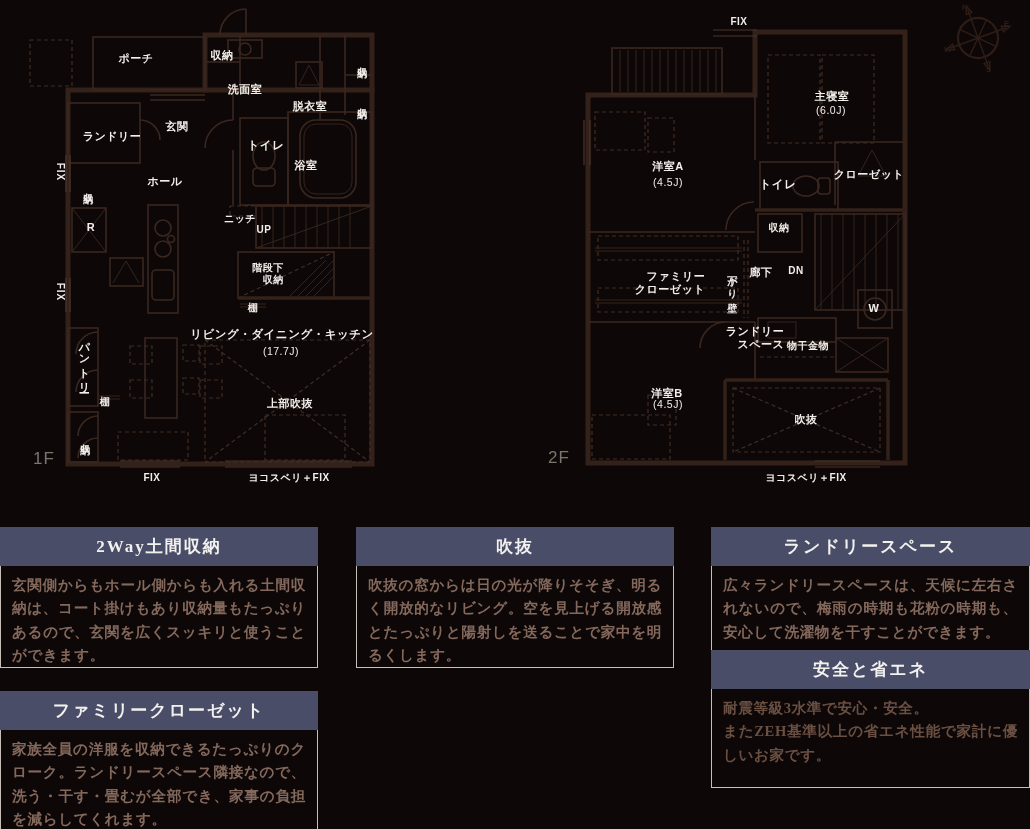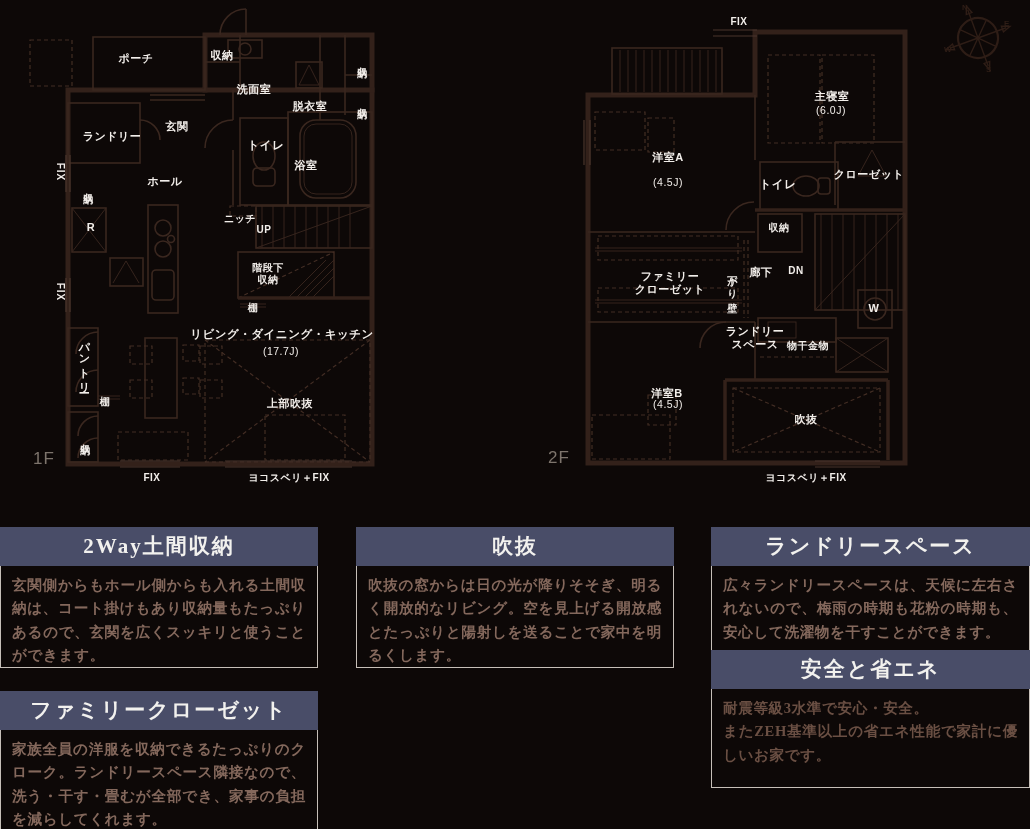--- a/index.html
+++ b/index.html
@@ -16,36 +16,36 @@
   .h{stroke:#3a271f;stroke-width:0.9;fill:none;}
   .d{stroke:#422d24;stroke-width:1.2;fill:none;stroke-dasharray:4 3;}
   .v{stroke:#4a352c;stroke-width:1.2;fill:none;}
   .cmp{stroke:#2e1d16;fill:none;stroke-width:2.2;}
   .cmp-thin{stroke:#2e1d16;fill:none;stroke-width:1.4;}
   .cmp-txt{fill:#2e1d16;font-size:8px;font-weight:bold;font-family:"Liberation Sans",sans-serif;}
   
   .lbl{
     position:absolute;transform:translate(-50%,-50%);
     color:#f2eeea;font-size:11px;font-weight:bold;letter-spacing:0.5px;
-    white-space:nowrap;line-height:1.15;text-align:center;
+    white-space:nowrap;line-height:1.15;text-align:right;
   }
   .lbl.two{white-space:pre-line;}
   .lbl.vert{writing-mode:vertical-rl;text-orientation:mixed;letter-spacing:1px;}
   .lbl.small{font-size:10px;}
   .lbl.size{font-size:10.5px;font-weight:normal;}
   .lbl.big{font-size:11.5px;}
   .floor-tag{
     position:absolute;transform:translate(-50%,-50%);
     color:#7d746c;font-size:17px;letter-spacing:1px;font-weight:normal;
   }
   
   .card{position:absolute;display:flex;flex-direction:column;}
   .card-title{
     height:39px;line-height:39px;background:#494d68;color:#f2f1ee;
-    text-align:center;font-family:"Liberation Serif",serif;font-size:21px;
+    text-align:center;font-family:"Liberation Serif",serif;font-size:17px;
     letter-spacing:2px;font-weight:600;flex:0 0 auto;
   }
   .card-body{
     flex:1 1 auto;border:1px solid #c6bfb8;border-top:none;
     padding:8px 11px 0 11px;
     font-family:"Liberation Serif",serif;font-weight:bold;
     font-size:14.6px;line-height:1.6;letter-spacing:0.6px;
     color:#84685c;white-space:pre-line;text-align:justify;
   }
   .card.dim .card-body{color:#6a4f43;}
@@ -191,21 +191,21 @@
     </g>
     <text class="cmp-txt" x="962" y="10">N</text>
     <text class="cmp-txt" x="1004" y="26">E</text>
     <text class="cmp-txt" x="986" y="72">S</text>
     <text class="cmp-txt" x="944" y="52">W</text>
   </svg>
 
   <div>
     <span class="lbl" style="left:222px;top:55px">収納</span>
     <span class="lbl" style="left:136px;top:58px">ポーチ</span>
-    <span class="lbl" style="left:254px;top:89px">洗面室</span>
+    <span class="lbl" style="left:245px;top:89px">洗面室</span>
     <span class="lbl" style="left:310px;top:106px">脱衣室</span>
     <span class="lbl vert small" style="left:362px;top:60px">収納</span>
     <span class="lbl vert small" style="left:362px;top:101px">収納</span>
     <span class="lbl" style="left:112px;top:136px">ランドリー</span>
     <span class="lbl" style="left:177px;top:126px">玄関</span>
     <span class="lbl big" style="left:266px;top:146px">トイレ</span>
     <span class="lbl" style="left:306px;top:165px">浴室</span>
     <span class="lbl vert small" style="left:60px;top:172px">FIX</span>
     <span class="lbl vert small" style="left:88px;top:186px">収納</span>
     <span class="lbl" style="left:165px;top:181px">ホール</span>
@@ -224,21 +224,21 @@
     <span class="lbl vert small" style="left:85px;top:437px">収納</span>
     <span class="floor-tag" style="left:44px;top:459px">1F</span>
     <span class="lbl small" style="left:152px;top:478px">FIX</span>
     <span class="lbl small" style="left:289px;top:478px">ヨコスベリ＋FIX</span>
   </div>
 
   <div>
     <span class="lbl small" style="left:739px;top:22px">FIX</span>
     <span class="lbl" style="left:832px;top:96px">主寝室</span>
     <span class="lbl size" style="left:831px;top:110px">(6.0J)</span>
-    <span class="lbl" style="left:668px;top:157px">洋室A</span>
+    <span class="lbl" style="left:668px;top:166px">洋室A</span>
     <span class="lbl size" style="left:668px;top:182px">(4.5J)</span>
     <span class="lbl big" style="left:778px;top:185px">トイレ</span>
     <span class="lbl" style="left:869px;top:174px">クローゼット</span>
     <span class="lbl small" style="left:779px;top:228px">収納</span>
     <span class="lbl two" style="left:670px;top:283px">ファミリー
 クローゼット</span>
     <span class="lbl vert small" style="left:732px;top:282px">下がり壁</span>
     <span class="lbl" style="left:761px;top:272px">廊下</span>
     <span class="lbl small" style="left:796px;top:271px">DN</span>
     <span class="lbl" style="left:874px;top:308px">W</span>

